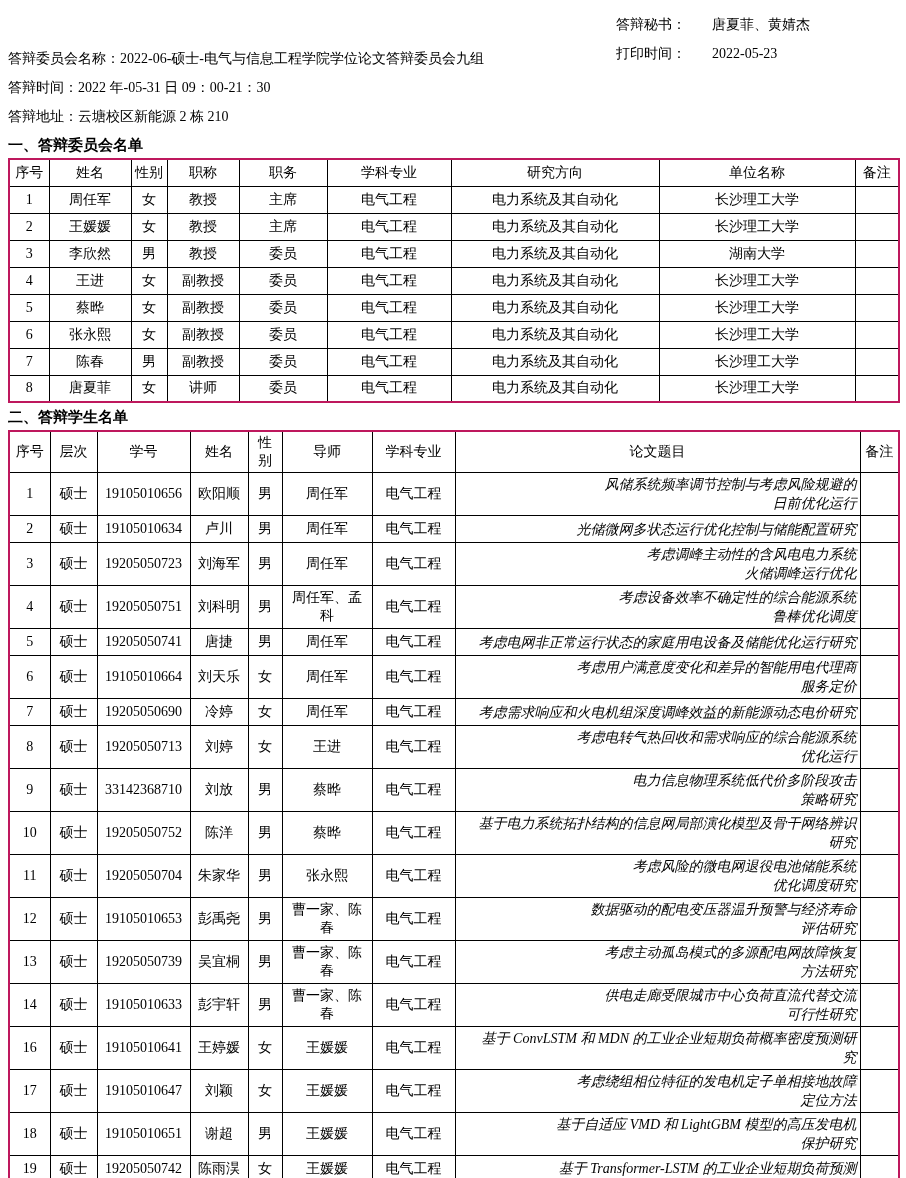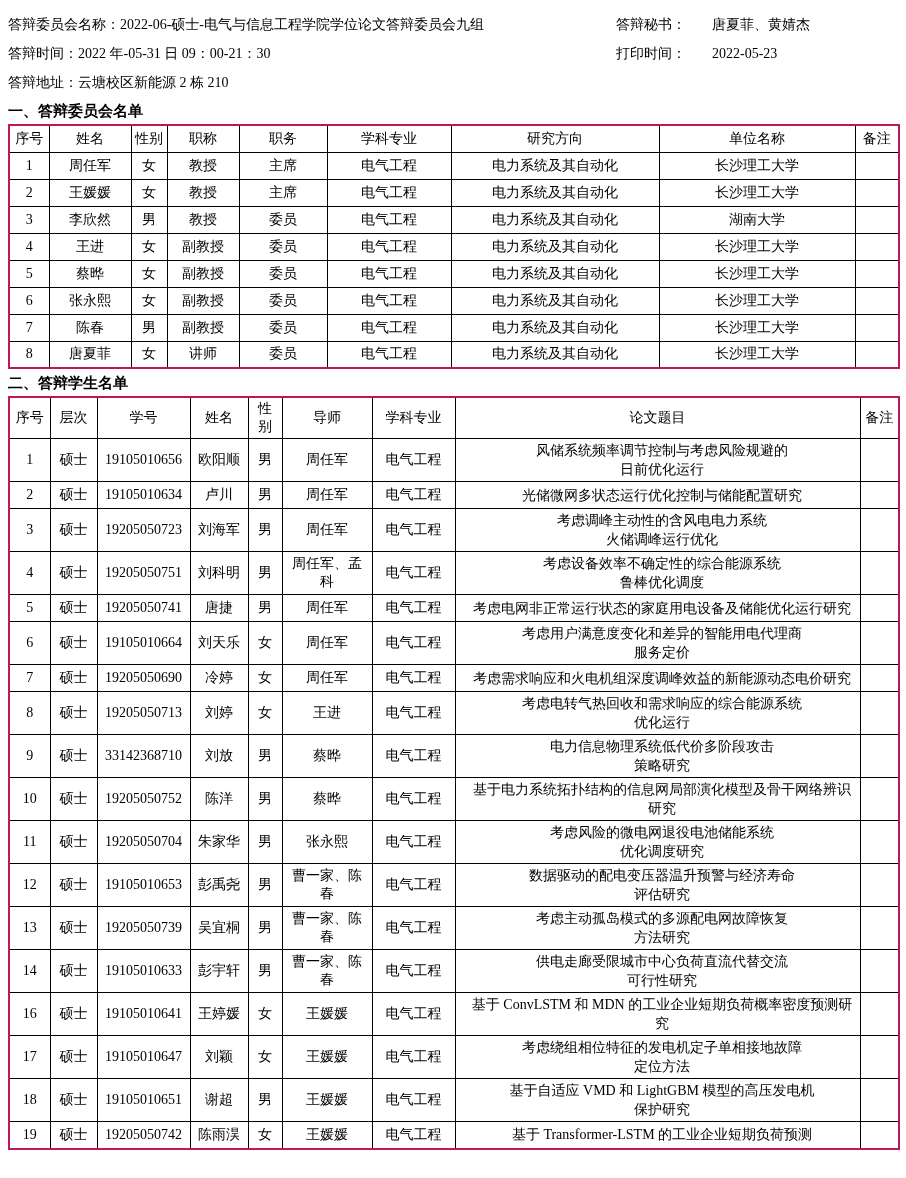--- a/index.html
+++ b/index.html
@@ -6,21 +6,21 @@
   html, body { background: #ffffff; }
   body {
     width: 906px;
     min-height: 1178px;
     font-family: "Liberation Serif", "DejaVu Serif", serif;
     font-size: 14px;
     color: #000000;
     padding: 10px 8px 6px 8px;
   }
   .header { display: flex; }
-  .header-left { flex: 1; }
+  .header-left { flex: 1; margin-top: 34px; }
   .header-right { width: 282px; }
   .hline { height: 29px; line-height: 29px; white-space: nowrap; }
   .hline .val-gap { margin-left: 26px; }
   .section-title {
     font-weight: bold;
     font-size: 15px;
     height: 22px;
     line-height: 22px;
     margin: 3px 0 2px 0;
   }
@@ -37,24 +37,25 @@
     font-weight: normal;
     font-size: 14px;
     line-height: 18px;
     padding: 2px 3px;
     overflow: hidden;
   }
   .committee-table th, .committee-table td { height: 27px; }
   .students-table th { height: 28px; }
   .students-table td { height: 27px; }
   .students-table td.title-cell {
-    text-align: center;
+    text-align: right;
     white-space: pre-line;
     line-height: 19px;
-    padding-left: 12px;
+    padding-left: 20px;
+    font-style: italic;
   }
 </style>
 </head>
 <body>
 
 <div class="page">
 
   <div class="header">
     <div class="header-left">
       <div class="hline">

